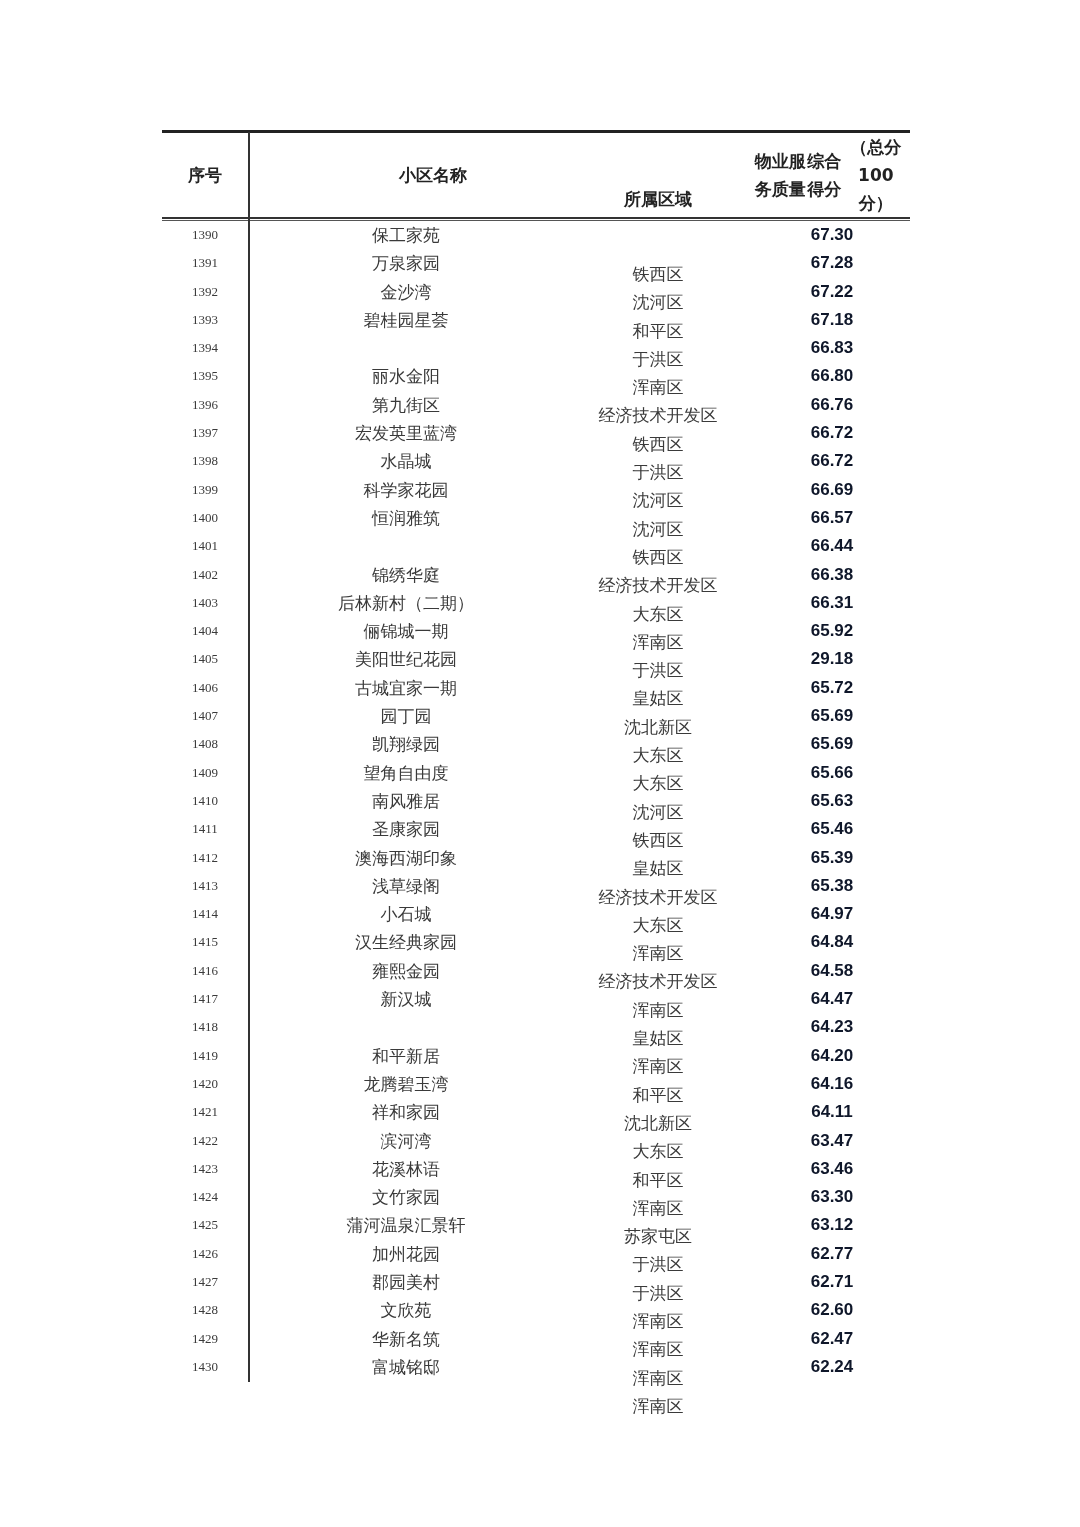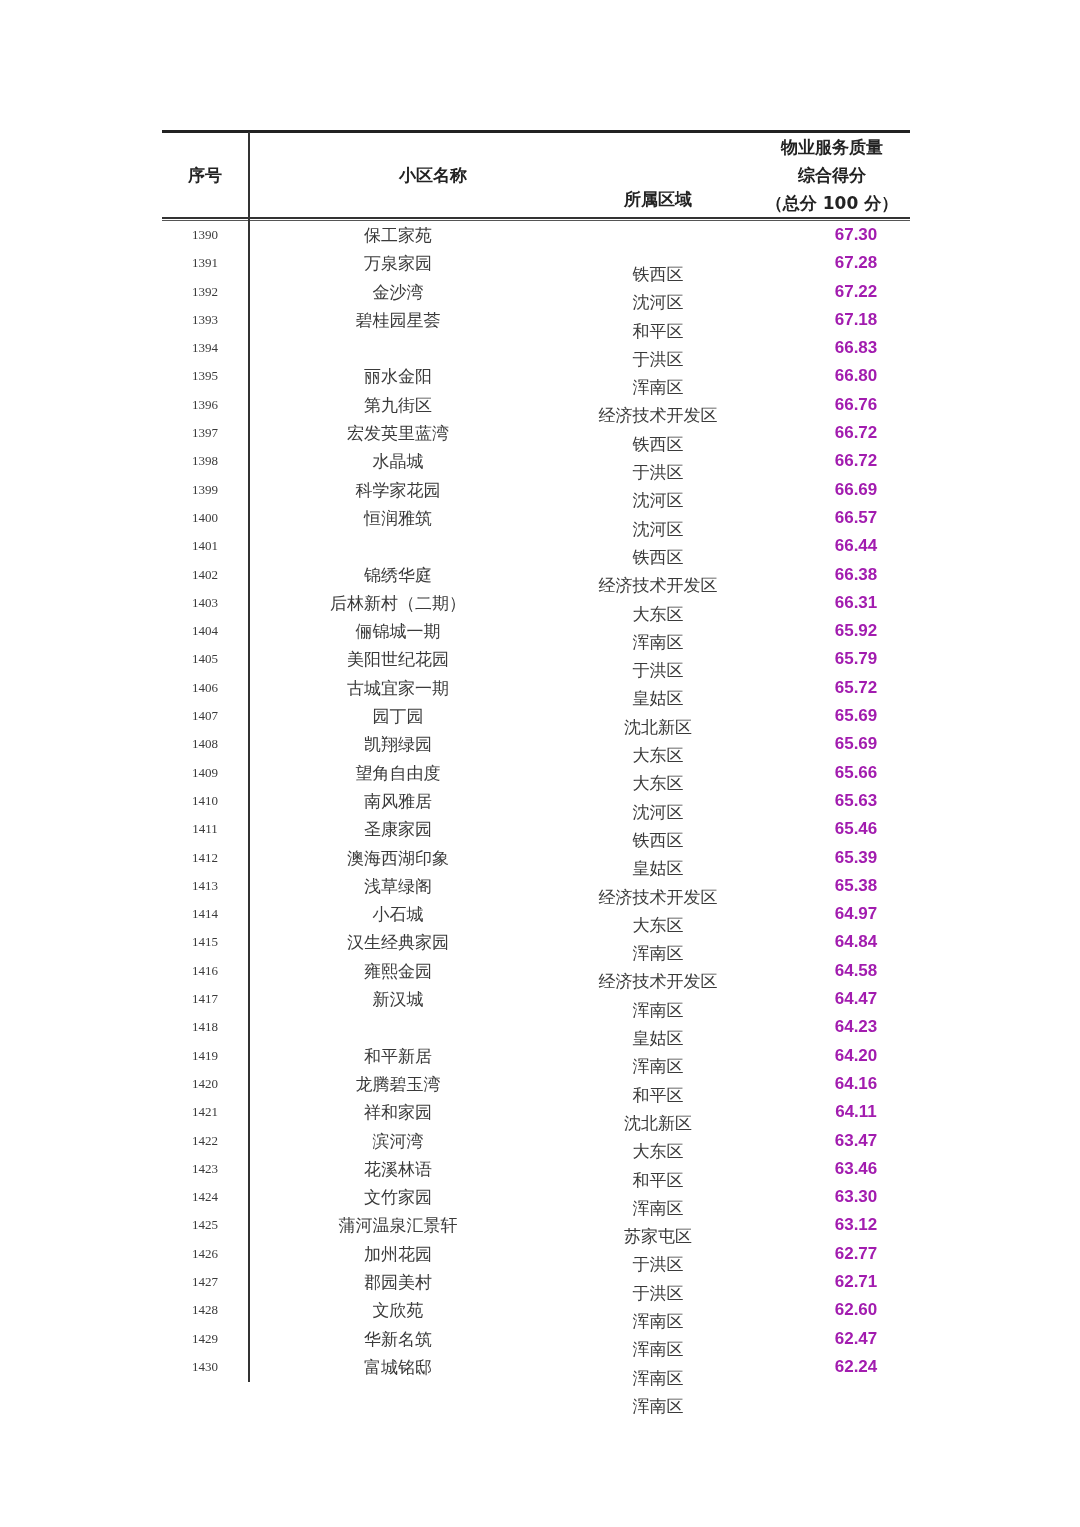--- a/index.html
+++ b/index.html
@@ -7,32 +7,32 @@
          font-family: "DejaVu Serif", "Liberation Serif", serif; color: #333; }
   .page { position: absolute; left: 0; top: 0; width: 1080px; height: 1527px; background: #fff; }
   .table-wrap { position: absolute; left: 162px; top: 130px; width: 748px; }
   .top-rule { position: absolute; left: 0; top: 0; width: 748px; height: 3px; background: #222; }
   .header { position: absolute; left: 0; top: 3px; width: 748px; height: 84px; }
   .hdr-cell { position: absolute; top: 0; height: 84px; display: flex; align-items: center; justify-content: center;
               font-family: "DejaVu Sans", "Liberation Sans", sans-serif; font-weight: bold; font-size: 17px; color: #222; text-align: center; line-height: 28px; }
   .hdr-seq { left: 0; width: 86px; }
   .hdr-name { left: 94px; width: 314px; padding-left: 20px; }
   .hdr-area { left: 400px; width: 192px; margin-top: 24px; }
-  .hdr-score { left: 592px; width: 156px; flex-direction: column; }
+  .hdr-score { left: 592px; width: 156px; flex-direction: row; }
   .hdr-score span { display: block; }
   .hdr-rule1 { position: absolute; left: 0; top: 87px; width: 748px; height: 2px; background: #333; }
   .hdr-rule2 { position: absolute; left: 0; top: 90px; width: 748px; height: 1px; background: #555; }
   .vline { position: absolute; left: 86px; top: 2px; width: 2px; height: 1250px; background: #333; }
   .rows { position: absolute; left: 0; top: 91px; width: 748px; }
   .row { position: relative; height: 28.3px; }
   .cell { position: absolute; top: 0; height: 28.3px; line-height: 28.3px; text-align: center; font-size: 17px; color: #3a3a3a; white-space: nowrap; }
   .c-seq { left: 0; width: 86px; font-family: "Liberation Serif", serif; font-size: 13px; }
-  .c-name { left: 80px; width: 312px; }
+  .c-name { left: 88px; width: 312px; }
   .c-area { left: 400px; width: 192px; margin-top: 39px; }
-  .c-score { left: 616px; width: 156px; font-family: "Liberation Sans", sans-serif; font-weight: bold; color: #a21caf; font-size: 17px; }
+  .c-score { left: 592px; width: 156px; font-family: "Liberation Sans", sans-serif; font-weight: bold; color: #0f172a; font-size: 17px; }
 </style>
 </head>
 <body>
 
 <div class="page">
   <div class="table-wrap">
     <div class="top-rule"></div>
     <div class="header">
       <div class="hdr-cell hdr-seq">序号</div>
       <div class="hdr-cell hdr-name">小区名称</div>
@@ -132,21 +132,21 @@
         <div class="row">
           <div class="cell c-seq">1404</div>
           <div class="cell c-name">俪锦城一期</div>
           <div class="cell c-area">于洪区</div>
           <div class="cell c-score">65.92</div>
         </div>
         <div class="row">
           <div class="cell c-seq">1405</div>
           <div class="cell c-name">美阳世纪花园</div>
           <div class="cell c-area">皇姑区</div>
-          <div class="cell c-score">65.79</div>
+          <div class="cell c-score">29.18</div>
         </div>
         <div class="row">
           <div class="cell c-seq">1406</div>
           <div class="cell c-name">古城宜家一期</div>
           <div class="cell c-area">沈北新区</div>
           <div class="cell c-score">65.72</div>
         </div>
         <div class="row">
           <div class="cell c-seq">1407</div>
           <div class="cell c-name">园丁园</div>

